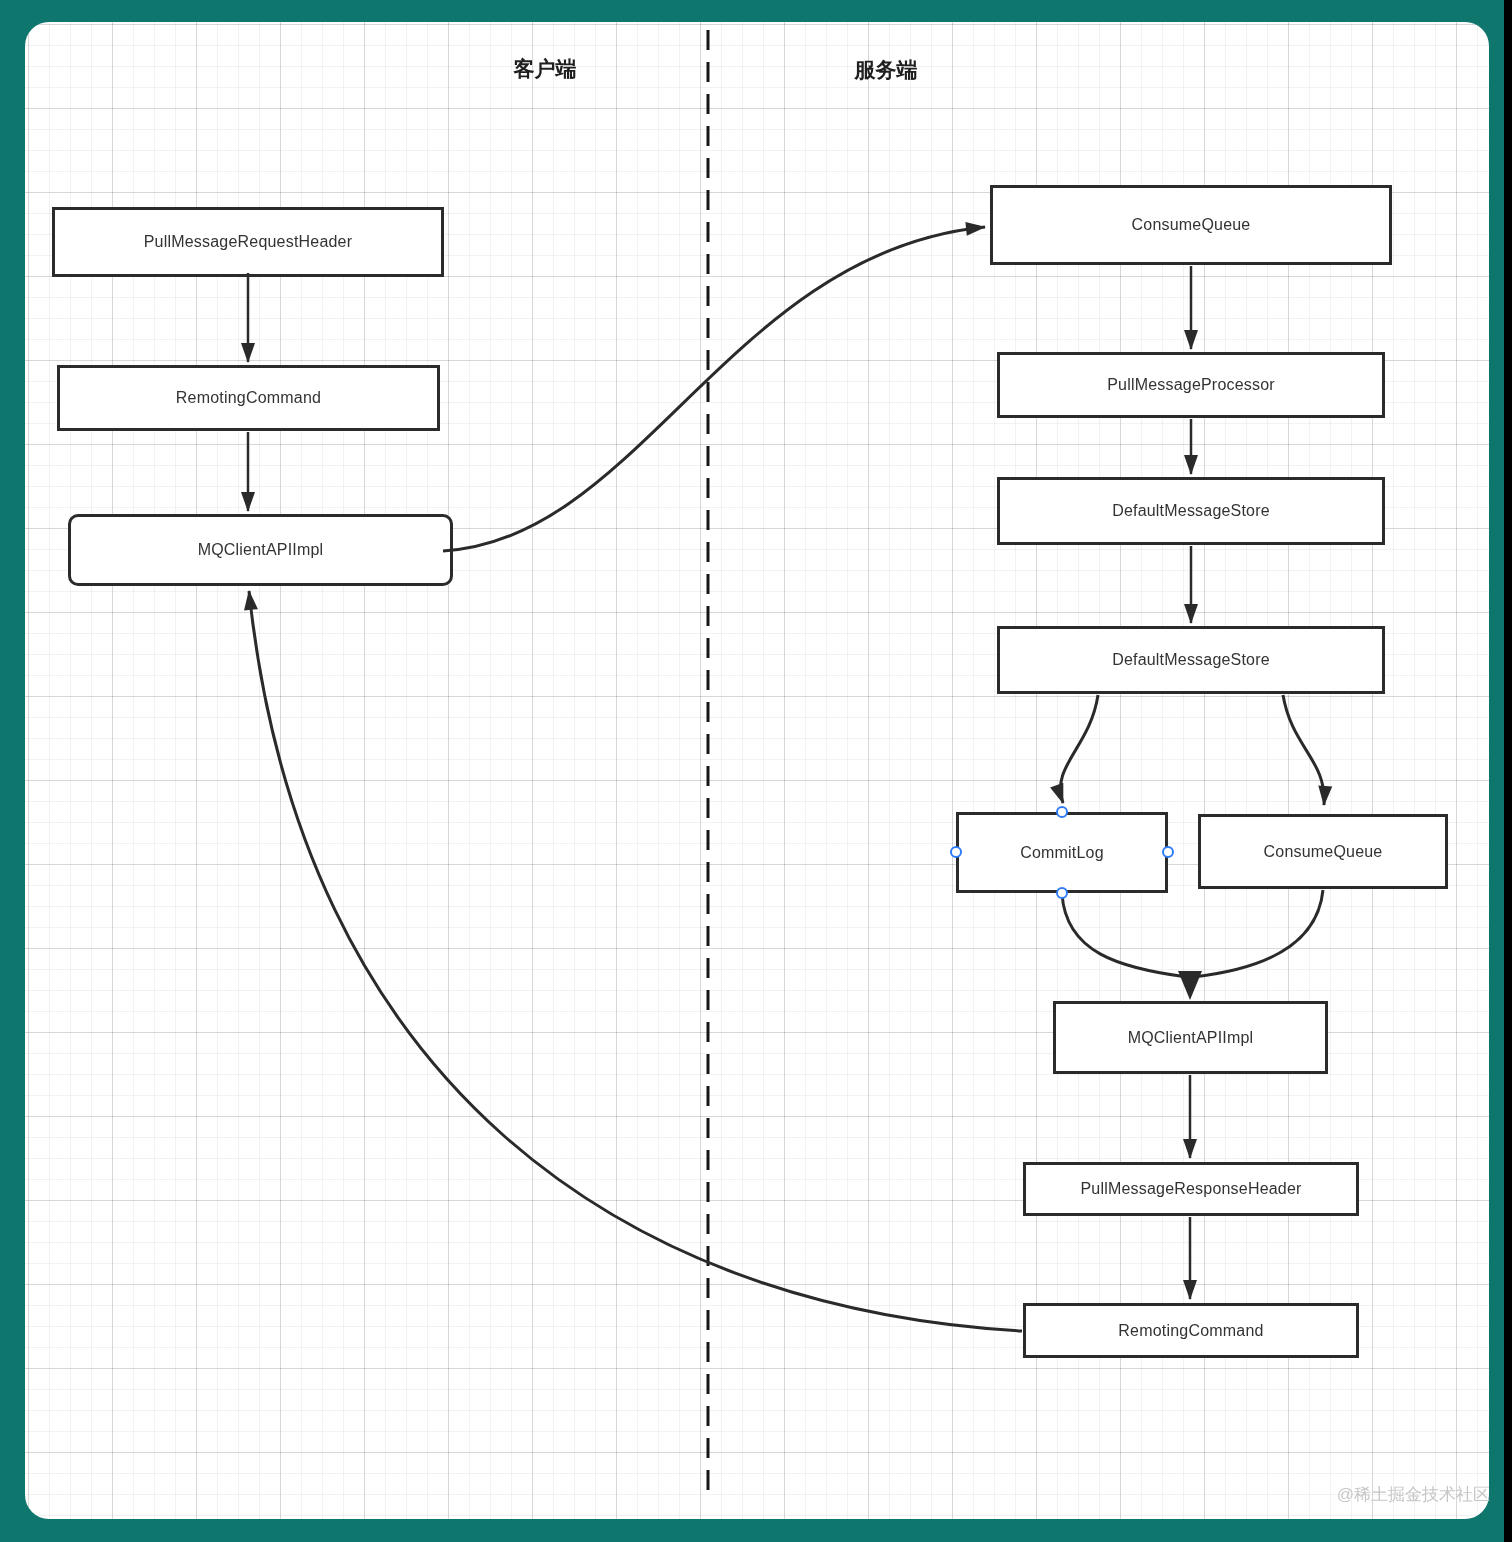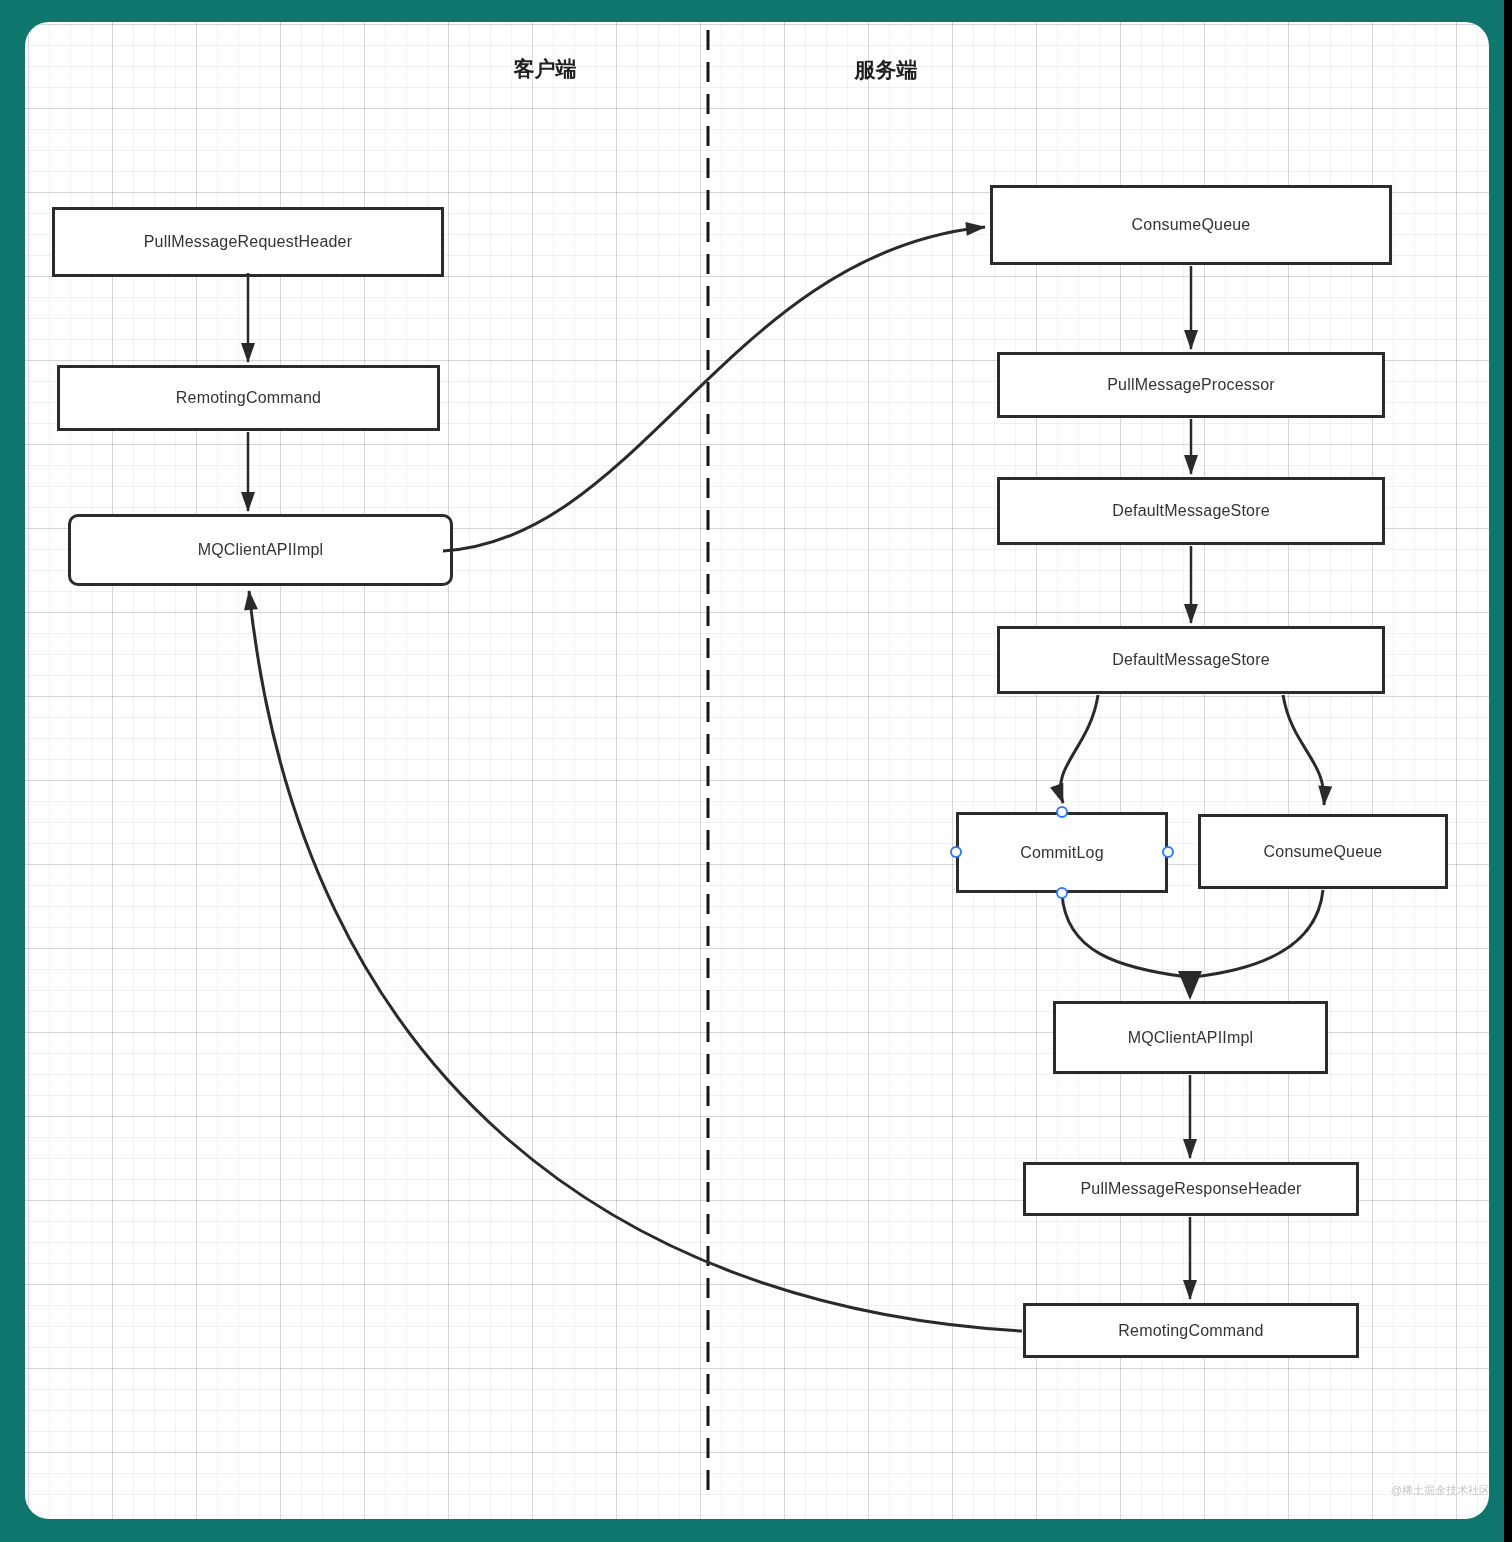--- a/index.html
+++ b/index.html
@@ -29,21 +29,21 @@
     position:absolute;font-size:21px;font-weight:700;color:#1f1f1f;
     text-align:center;z-index:1;
   }
   #connector-layer{position:absolute;left:0;top:0;z-index:2;pointer-events:none;}
   .handle{
     position:absolute;width:12px;height:12px;border-radius:50%;
     background:#fff;border:2.5px solid #2f7cf6;box-sizing:border-box;z-index:3;
   }
   #watermark{
     position:absolute;left:1310px;top:1483px;width:180px;
-    font-size:11px;color:#c6c6c6;z-index:1;text-align:right;
+    font-size:17px;color:#c6c6c6;z-index:1;text-align:right;
   }
 </style>
 </head>
 <body>
 
 <div id="page">
   <div id="canvas"></div>
 
   <div class="section-title" style="left:495px;top:55px;width:100px;">客户端</div>
   <div class="section-title" style="left:836px;top:56px;width:100px;">服务端</div>

